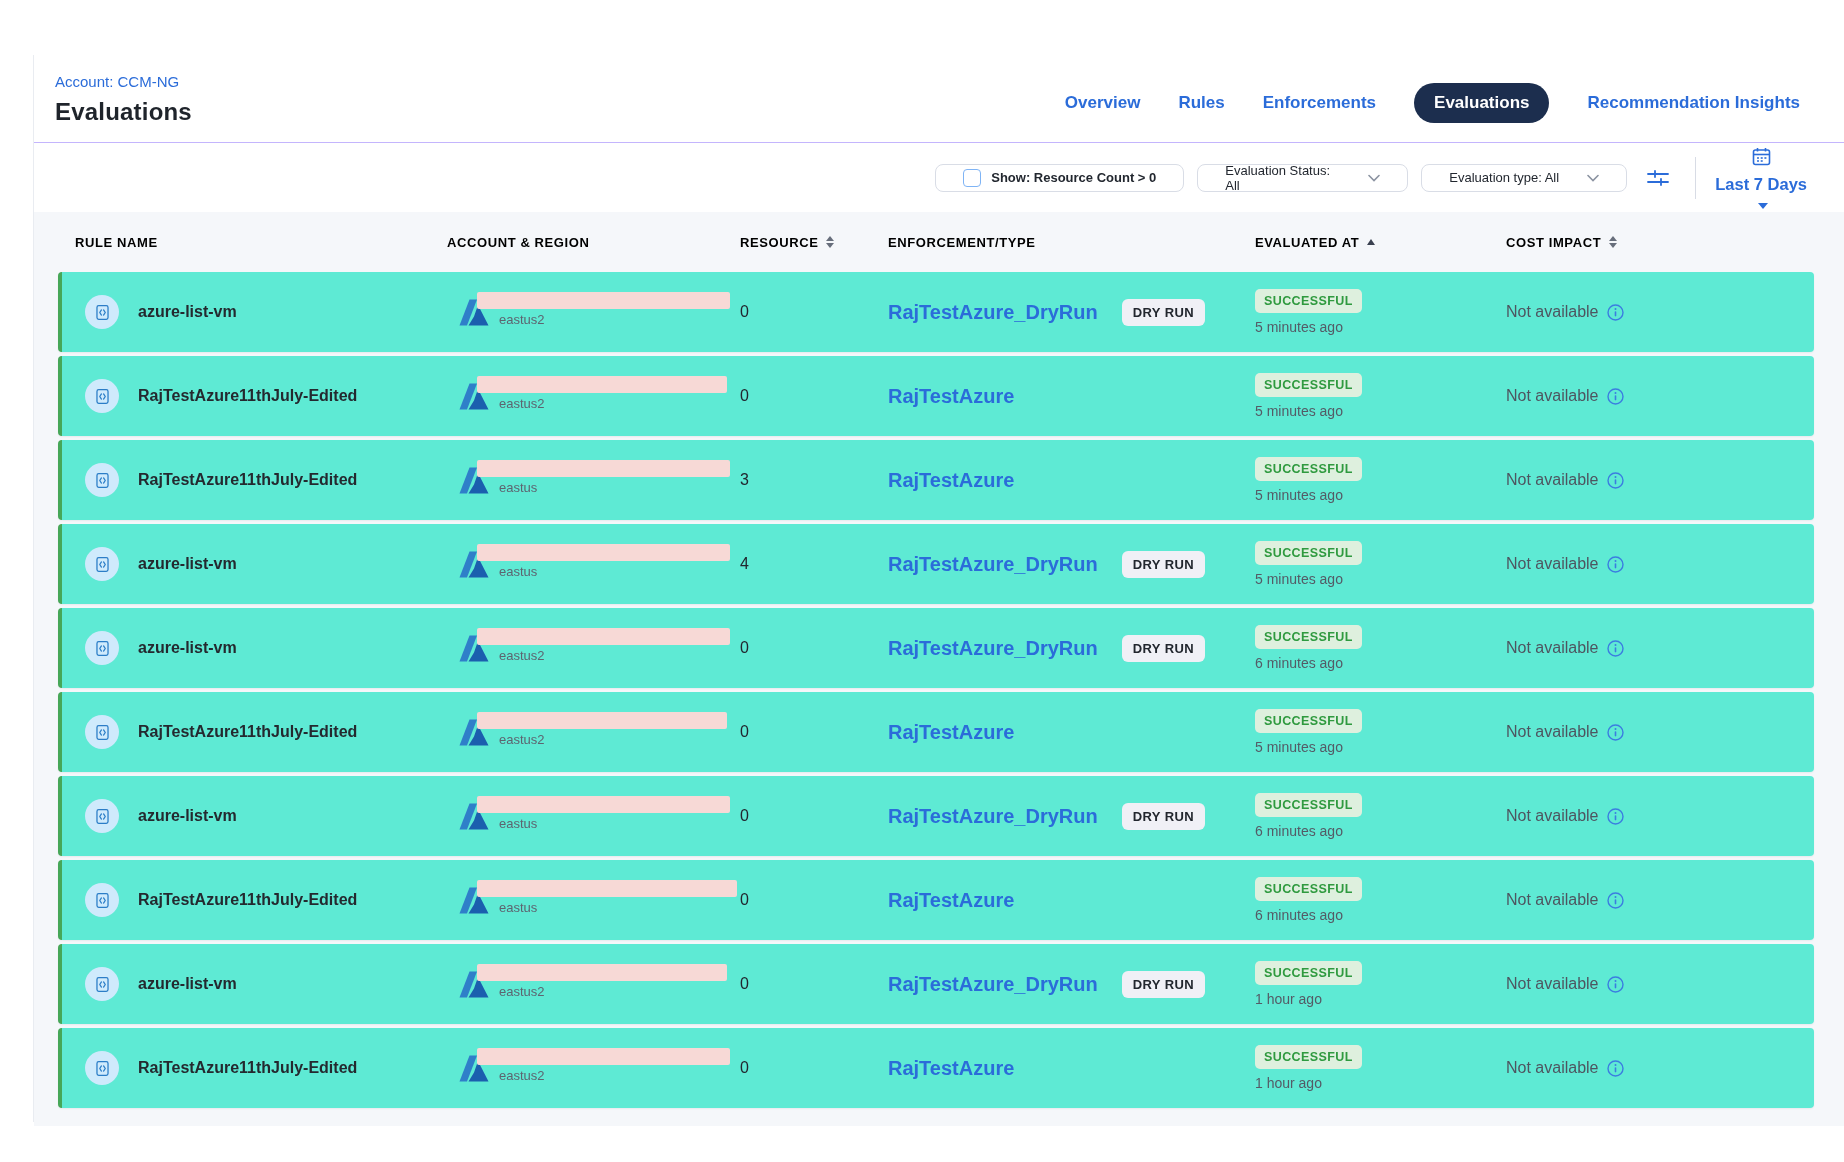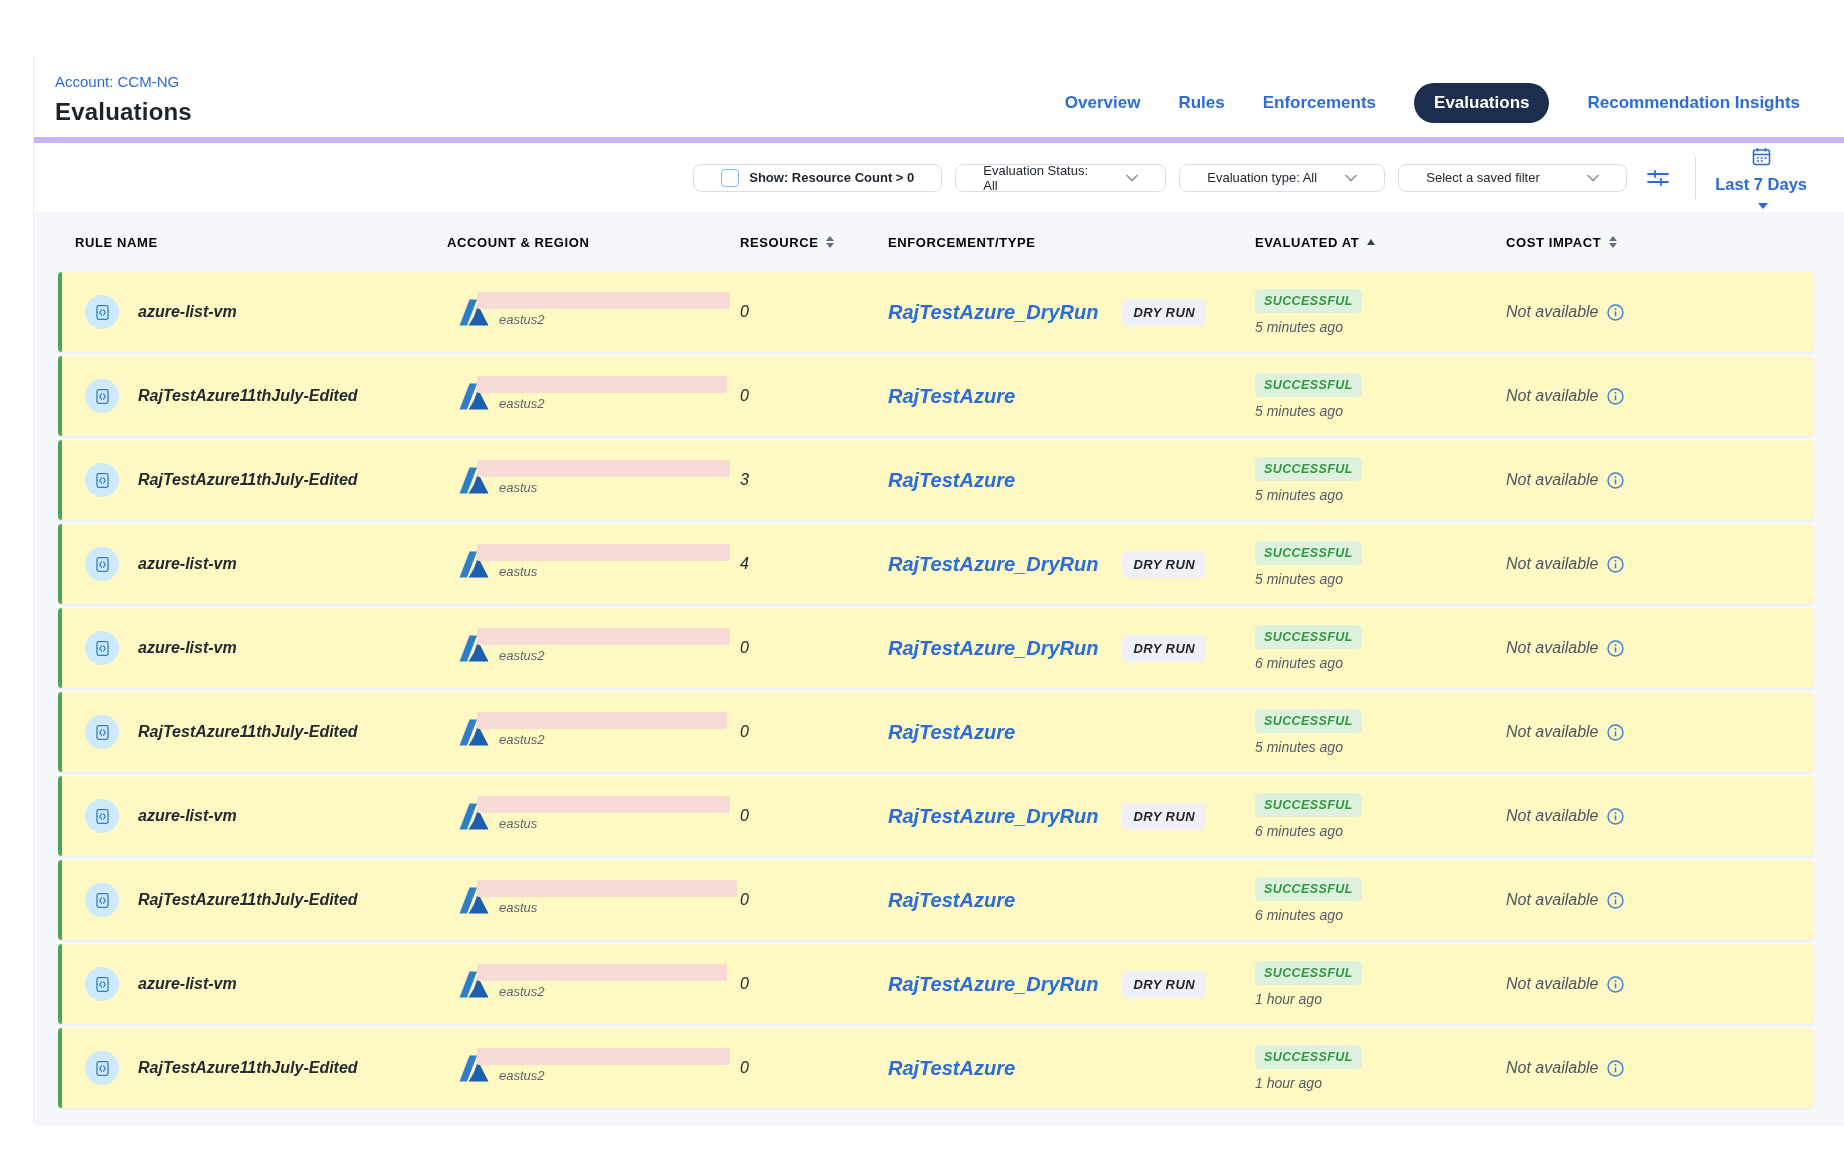--- a/index.html
+++ b/index.html
@@ -6,21 +6,21 @@
     --link-blue:#2b6cd9; --navy:#1c2e4e; --text-dark:#22272f; --text-gray:#545b66;
     --green-bar:#46a758; --success-bg:#def0de; --success-text:#2f9a3f;
     --pink:#f7d9d6; --panel-bg:#f5f7fa; --border:#d9dde6; --azure-dark:#1b5fae; --azure-light:#2f7fc9;
   }
   *{margin:0;padding:0;box-sizing:border-box;}
   html,body{width:1844px;height:1162px;overflow:hidden;background:#ffffff;
     font-family:"Liberation Sans", sans-serif;color:var(--text-dark);}
   .container{position:absolute;left:33px;top:55px;right:0;height:1067px;border-left:1px solid #e9ecf1;}
 
   
-  .page-header{position:relative;height:88px;border-bottom:6px solid #c4b5fd;padding-left:21px;}
+  .page-header{position:relative;height:88px;border-bottom:1px solid #c4b5fd;padding-left:21px;}
   .account-link{display:inline-block;margin-top:18px;font-size:15px;color:var(--link-blue);cursor:pointer;}
   .page-title{margin-top:7px;font-size:24px;font-weight:700;color:#1f242b;letter-spacing:.2px;}
   .nav{position:absolute;right:44px;top:28px;display:flex;align-items:center;gap:38px;}
   .nav-item{font-size:17px;font-weight:600;color:var(--link-blue);cursor:pointer;white-space:nowrap;}
   .nav-item.active{background:var(--navy);color:#ffffff;padding:10px 20px;border-radius:22px;}
 
   
   .filter-bar{height:69px;display:flex;align-items:center;justify-content:flex-end;gap:13px;padding-right:37px;background:#ffffff;}
   .control{height:28px;display:flex;align-items:center;border:1px solid var(--border);border-radius:8px;
     background:#fff;font-size:13px;color:var(--text-dark);padding:0 27px;cursor:pointer;}
@@ -41,22 +41,22 @@
   .grid{display:grid;grid-template-columns:385px 293px 148px 367px 251px 313px;align-items:center;}
   .thead{height:60px;padding-left:4px;}
   .th{display:flex;align-items:center;gap:8px;font-size:13px;font-weight:700;letter-spacing:.6px;color:#000000;text-transform:uppercase;}
   .th:first-child{padding-left:13px;}
   .sort-stack{display:flex;flex-direction:column;gap:2px;cursor:pointer;}
   .tri{width:0;height:0;border-left:4.5px solid transparent;border-right:4.5px solid transparent;}
   .tri.up{border-bottom:5px solid #676e7b;}
   .tri.down{border-top:5px solid #676e7b;}
   .tri.asc{border-bottom:6px solid #3a4150;cursor:pointer;}
 
-  .row-card{height:80px;margin-bottom:4px;background:#fef9c3;border-radius:4px;border-left:4px solid var(--green-bar);
-    box-shadow:0 1px 2px rgba(25,35,55,.06);cursor:pointer;font-style:italic;}
+  .row-card{height:80px;margin-bottom:4px;background:#5eead4;border-radius:4px;border-left:4px solid var(--green-bar);
+    box-shadow:0 1px 2px rgba(25,35,55,.06);cursor:pointer;}
   .cell-rule{display:flex;align-items:center;gap:19px;padding-left:23px;}
   .rule-icon-circle{width:34px;height:34px;border-radius:50%;background:#cfeafc;display:flex;align-items:center;justify-content:center;flex:none;}
   .rule-name{font-size:16px;font-weight:600;color:#24292f;white-space:nowrap;}
   .cell-account{display:flex;align-items:center;padding-left:10px;}
   .acct-stack{margin-left:-12px;margin-top:-6px;}
   .redacted-bar{height:17px;background:var(--pink);border-radius:2px;}
   .region-label{font-size:13px;color:#5d6470;margin-left:22px;margin-top:3px;}
   .cell-resource{font-size:16px;color:#22272f;}
   .cell-enforcement{display:flex;align-items:center;gap:24px;}
   .enforcement-link{font-size:20px;font-weight:600;color:var(--link-blue);cursor:pointer;white-space:nowrap;}
@@ -92,28 +92,20 @@
     <div class="control select sel-status">
       <span>Evaluation Status: All</span>
       <span class="chev">
         <svg width="12" height="8" viewBox="0 0 12 8">
             <path d="M1 1.5 L6 6.5 L11 1.5" fill="none" stroke="#8b93a1" stroke-width="1.6" stroke-linecap="round"></path>
           </svg>
       </span>
     </div>
     <div class="control select sel-type">
       <span>Evaluation type: All</span>
-      <span class="chev">
-        <svg width="12" height="8" viewBox="0 0 12 8">
-            <path d="M1 1.5 L6 6.5 L11 1.5" fill="none" stroke="#8b93a1" stroke-width="1.6" stroke-linecap="round"></path>
-          </svg>
-      </span>
-    </div>
-    <div class="control select sel-saved">
-      <span>Select a saved filter</span>
       <span class="chev">
         <svg width="12" height="8" viewBox="0 0 12 8">
             <path d="M1 1.5 L6 6.5 L11 1.5" fill="none" stroke="#8b93a1" stroke-width="1.6" stroke-linecap="round"></path>
           </svg>
       </span>
     </div>
     <button class="icon-btn">
       <span>
         <svg width="22" height="18" viewBox="0 0 22 18">
           <g stroke="#2b6cd9" stroke-width="1.8" stroke-linecap="round" fill="none">

